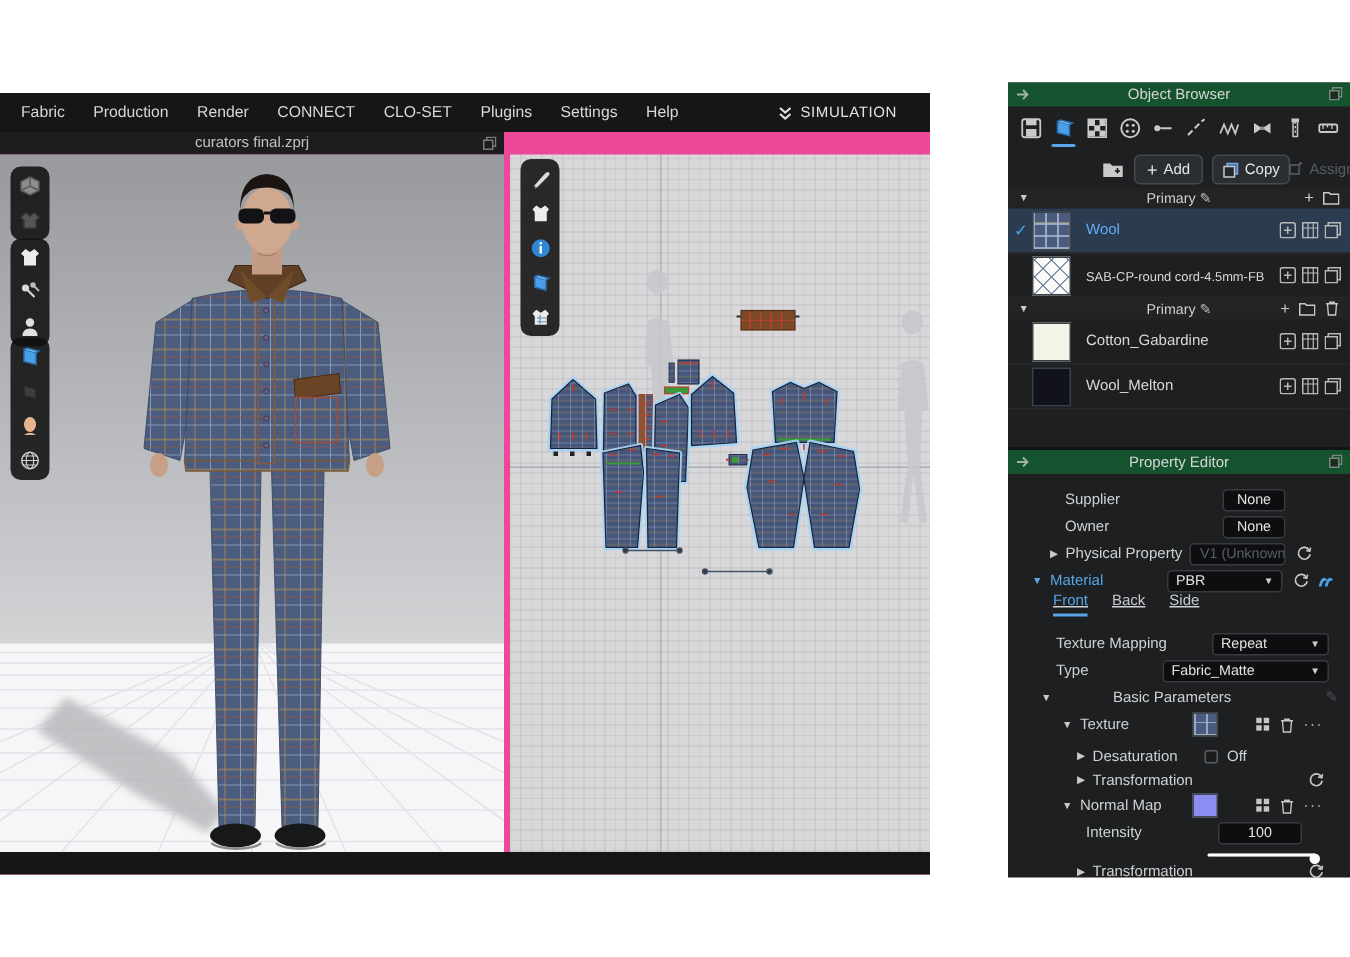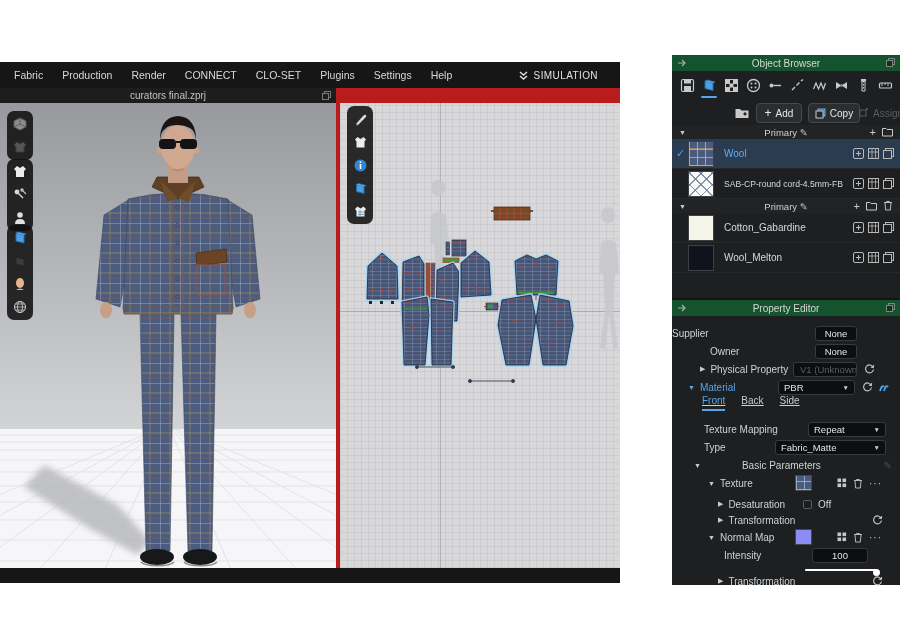--- a/index.html
+++ b/index.html
@@ -1,21 +1,21 @@
 <!DOCTYPE html>
 <html><head>
 <meta charset="utf-8">
 <style>
   * { margin:0; padding:0; box-sizing:border-box; }
   html,body { background:#ffffff; font-family:"Liberation Sans", sans-serif; }
   .canvas { position:relative; width:900px; height:638px; background:#fff; overflow:hidden; }
   .abs { position:absolute; }
 
   
-  .left-app { left:0; top:62px; width:620px; height:521px; background:#b91c1c; }
+  .left-app { left:0; top:62px; width:620px; height:521px; background:#ec4899; }
   .menubar { left:0; top:0; width:620px; height:26px; background:#161616; display:flex; align-items:center; padding-left:14px; gap:19px; }
   .menu-item { color:#d8d8d8; font-size:10.5px; cursor:default; }
   .sim-btn { position:absolute; right:22px; top:0; height:26px; display:flex; align-items:center; gap:5px; color:#e2e2e2; font-size:10px; letter-spacing:.4px; }
   .titles { left:0; top:26px; width:620px; height:15px; display:flex; }
   .title-cell { position:relative; color:#c2c2c2; font-size:10px; display:flex; align-items:center; justify-content:center; background:#1d1d1d; }
   .t3d { width:336px; } .t2d { width:280px; margin-left:4px; }
   .float-ic { position:absolute; right:5px; top:3px; width:9px; height:9px; opacity:.75; }
 
   .workspace { left:0; top:41px; width:620px; height:465px; display:flex; }
   .view3d { position:relative; width:336px; height:465px; background:linear-gradient(#97999d,#cfd0d2 70%,#d8d9da 71%); overflow:hidden; }
@@ -675,21 +675,21 @@
       <span>Property Editor</span>
       <span class="hdr-float ic">
           <svg width="9" height="9" viewBox="0 0 9 9">
             <rect x="2.5" y="0.5" width="6" height="6" fill="none" stroke="#9a9a9a"></rect>
             <rect x="0.5" y="2.5" width="6" height="6" fill="#1d1f21" stroke="#9a9a9a"></rect>
           </svg>
         </span>
     </div>
 
     <div class="pe-row" style="top:270px;">
-      <span style="">Supplier</span>
+      <span style="margin-left:38px;">Supplier</span>
       <span class="field" style="left:143px;width:42px;">None</span>
     </div>
     <div class="pe-row" style="top:288px;">
       <span style="margin-left:38px;">Owner</span>
       <span class="field" style="left:143px;width:42px;">None</span>
     </div>
     <div class="pe-row" style="top:306px;">
       <span class="tri" style="margin-left:28px;">▶</span>
       <span>Physical Property</span>
       <span class="field ghost" style="left:121px;width:64px;">V1 (Unknown)</span>

